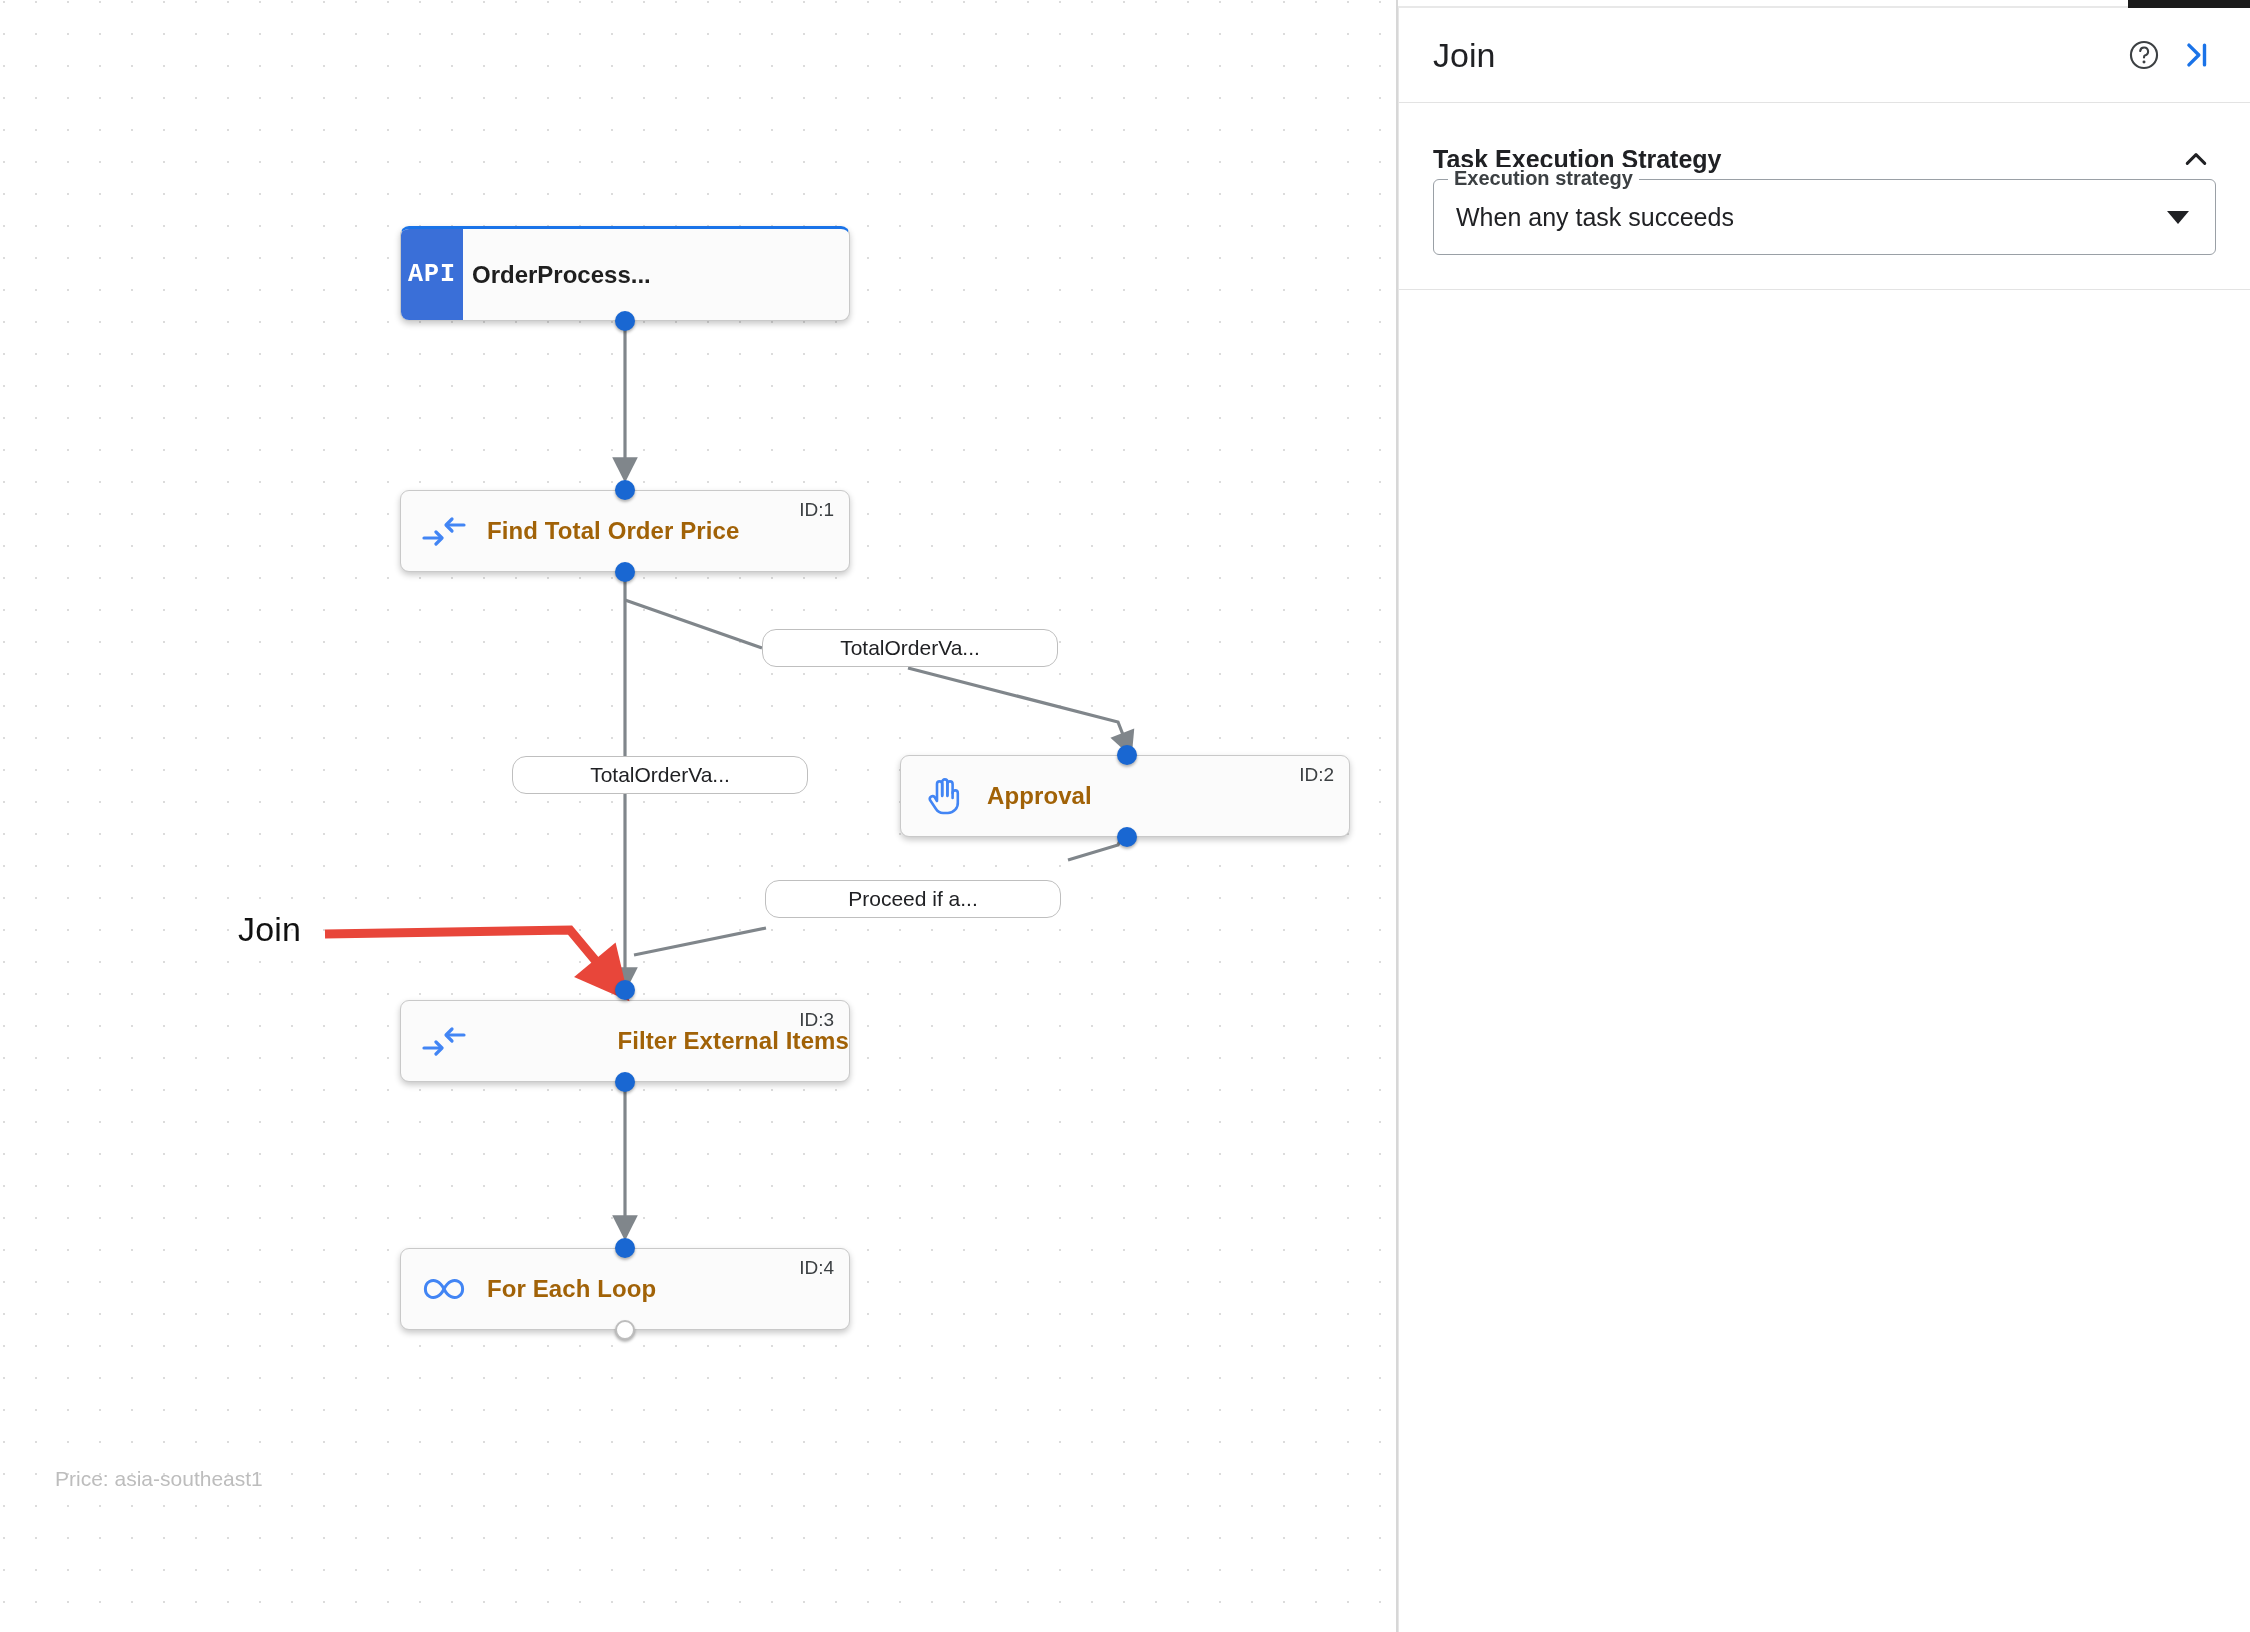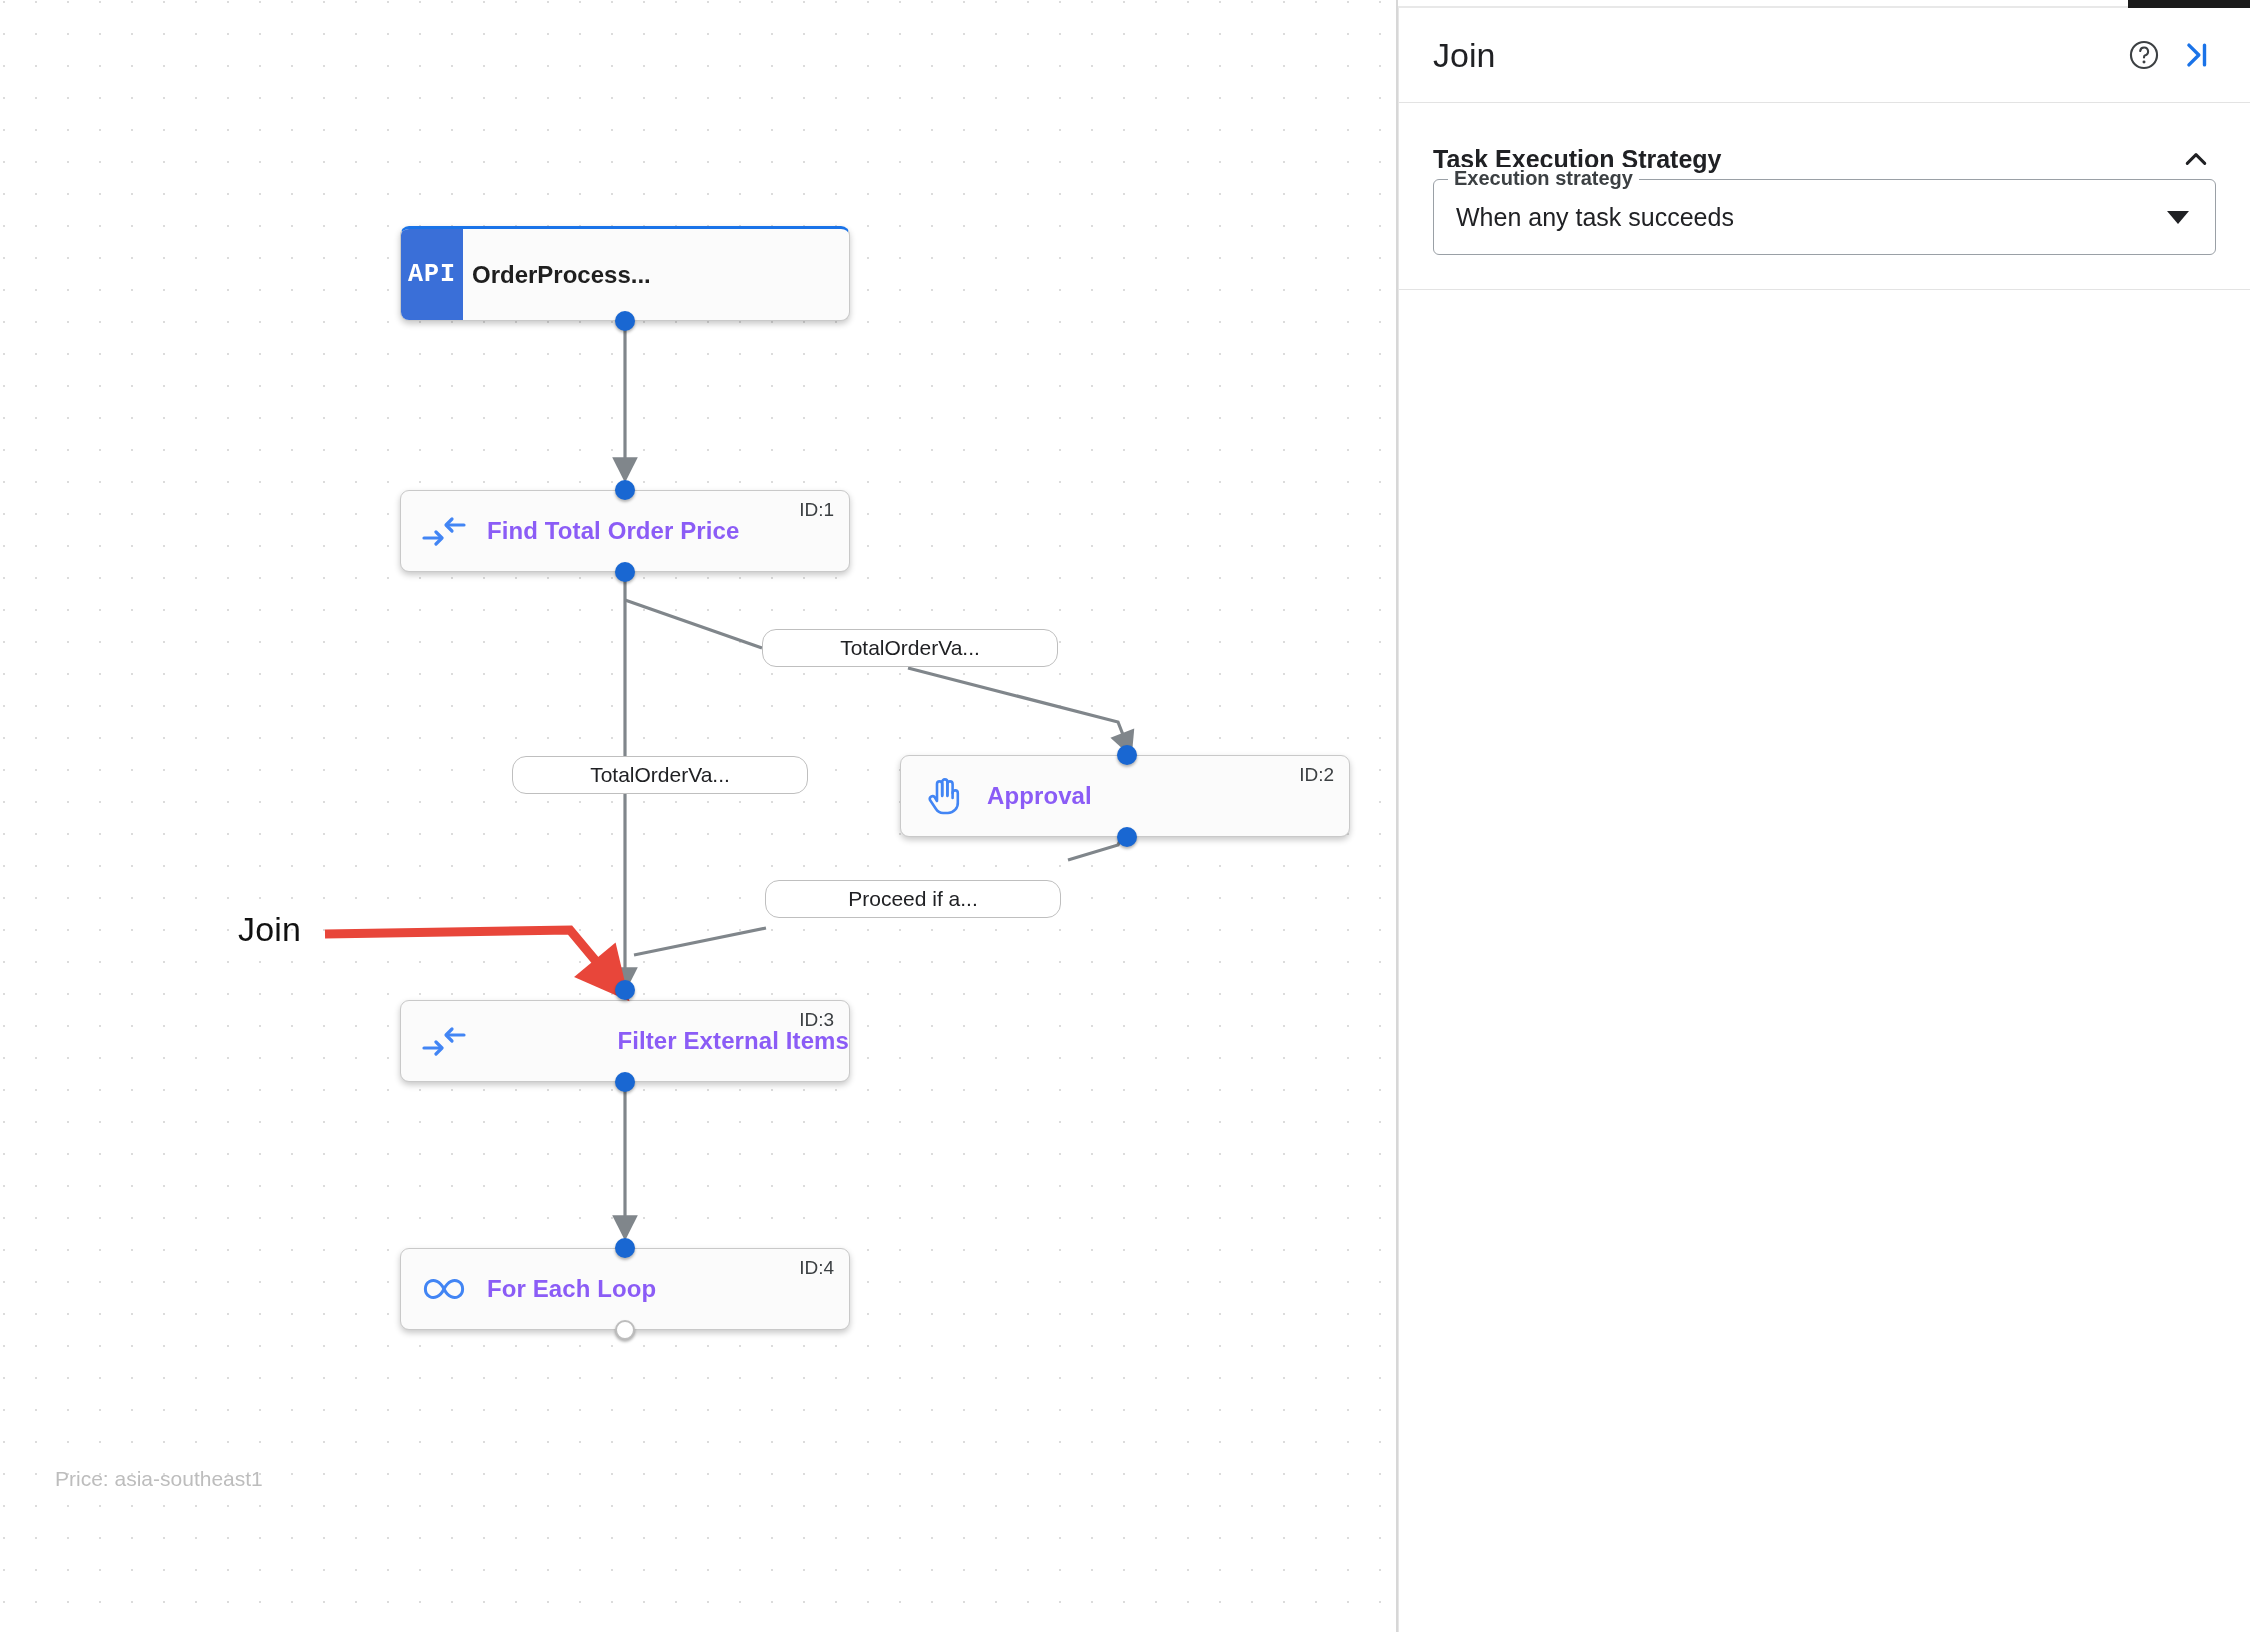--- a/index.html
+++ b/index.html
@@ -52,21 +52,21 @@
   .node .node-icon {
     width: 86px;
     display: flex;
     align-items: center;
     justify-content: center;
     flex: 0 0 auto;
   }
   .node .node-title {
     font-size: 24px;
     font-weight: bold;
-    color: #8b5cf6;
+    color: #a16207;
     letter-spacing: 0.1px;
   }
   .node .node-id {
     position: absolute;
     right: 15px;
     top: 8px;
     font-size: 19px;
     color: #3c4043;
     font-family: "Liberation Sans", sans-serif;
   }

